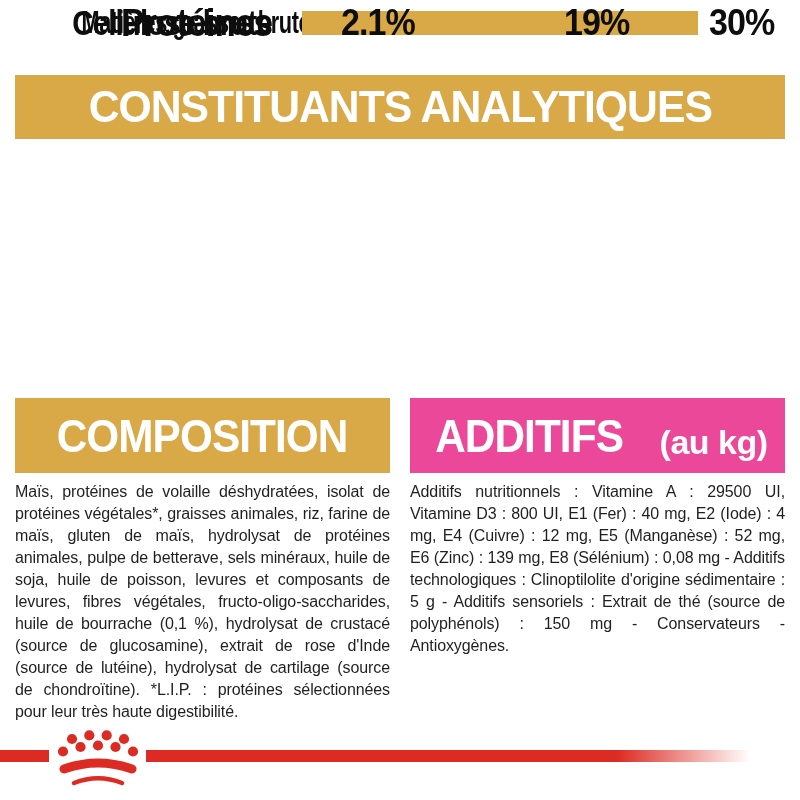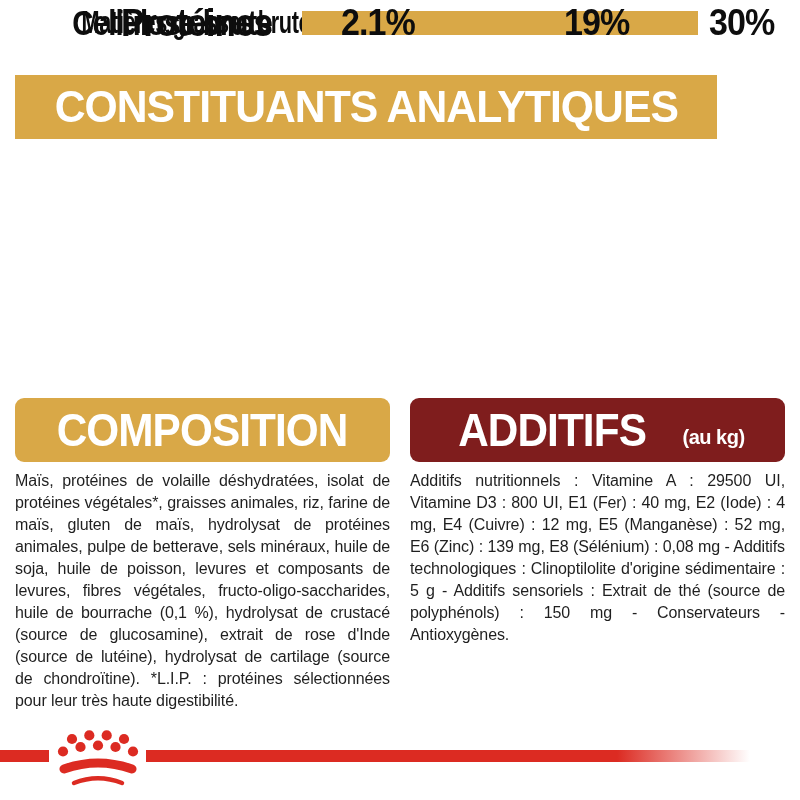--- a/index.html
+++ b/index.html
@@ -2,21 +2,21 @@
 <html><head>
 <meta charset="utf-8">
 <style>
   html,body{margin:0;padding:0;background:#ffffff;}
   .canvas{
     position:relative;width:800px;height:800px;background:#ffffff;overflow:hidden;
     font-family:"Liberation Sans",sans-serif;
   }
   
   .banner{
-    position:absolute;left:15px;top:75px;width:702px;height:64px;
+    position:absolute;left:15px;top:75px;width:770px;height:64px;
     display:flex;align-items:center;justify-content:center;
   }
   .banner-title{
     color:#ffffff;font-weight:bold;font-size:44px;letter-spacing:-1px;
     transform:scaleX(0.97);white-space:nowrap;
   }
   
   .chart-row{position:absolute;left:0;height:46px;display:flex;align-items:center;}
   .chart-label{
     width:272px;flex:0 0 272px;text-align:right;font-weight:bold;color:#0d0d0d;
@@ -28,28 +28,28 @@
   .chart-bar{height:24px;margin-left:30px;flex:0 0 auto;}
   .chart-value{
     font-weight:bold;color:#0d0d0d;font-size:37px;margin-left:11px;
     transform:scaleX(0.92);transform-origin:left center;letter-spacing:-1px;white-space:nowrap;
   }
   
   .col{position:absolute;top:398px;width:375px;}
   .col-left{left:15px;}
   .col-right{left:410px;}
   .col-header{
-    height:64px;display:flex;align-items:center;justify-content:center;border-radius:9px;
+    height:75px;display:flex;align-items:center;justify-content:center;
   }
   .col-header-title{
     color:#ffffff;font-weight:bold;font-size:46px;letter-spacing:-1px;
     transform:scaleX(0.92);white-space:nowrap;
   }
   .col-header-sub{
-    color:#ffffff;font-weight:bold;font-size:20px;
+    color:#ffffff;font-weight:bold;font-size:34px;
     position:relative;top:7px;letter-spacing:-0.5px;
   }
   .col-body{
     margin-top:8px;text-align:justify;color:#1f1f1f;
     font-size:16px;line-height:22px;letter-spacing:-0.1px;
   }
   
   .stripe-left{position:absolute;left:0;top:750px;width:49px;height:12px;}
   .stripe-right{position:absolute;left:146px;top:750px;width:604px;height:12px;}
   .crown{position:absolute;left:55px;top:730px;width:86px;height:62px;}
@@ -82,21 +82,21 @@
   </div>
 
   <div class="col col-left">
     <div class="col-header gold-bg" style="background: rgb(217, 168, 71);">
       <span class="col-header-title">COMPOSITION</span>
     </div>
     <div class="col-body">Maïs, protéines de volaille déshydratées, isolat de protéines végétales*, graisses animales, riz, farine de maïs, gluten de maïs, hydrolysat de protéines animales, pulpe de betterave, sels minéraux, huile de soja, huile de poisson, levures et composants de levures, fibres végétales, fructo-oligo-saccharides, huile de bourrache (0,1 %), hydrolysat de crustacé (source de glucosamine), extrait de rose d'Inde (source de lutéine), hydrolysat de cartilage (source de chondroïtine). *L.I.P. : protéines sélectionnées pour leur très haute digestibilité.</div>
   </div>
 
   <div class="col col-right">
-    <div class="col-header gold-bg" style="background: #7f1d1d; gap: 28px;">
+    <div class="col-header gold-bg" style="background: #ec4899; gap: 28px;">
       <span class="col-header-title">ADDITIFS</span>
       <span class="col-header-sub">(au kg)</span>
     </div>
     <div class="col-body">Additifs nutritionnels : Vitamine A : 29500 UI, Vitamine D3 : 800 UI, E1 (Fer) : 40 mg, E2 (Iode) : 4 mg, E4 (Cuivre) : 12 mg, E5 (Manganèse) : 52 mg, E6 (Zinc) : 139 mg, E8 (Sélénium) : 0,08 mg - Additifs technologiques : Clinoptilolite d'origine sédimentaire : 5 g - Additifs sensoriels : Extrait de thé (source de polyphénols) : 150 mg - Conservateurs - Antioxygènes.</div>
   </div>
 
   <div class="stripe-left red-bg" style="background: rgb(220, 43, 34);"></div>
   <div class="stripe-right" style="background: linear-gradient(to right, rgb(220, 43, 34) 0%, rgb(220, 43, 34) 78%, rgba(220, 43, 34, 0) 100%);"></div>
   <svg class="crown" viewBox="0 0 86 62">
     <g id="crown-group">

